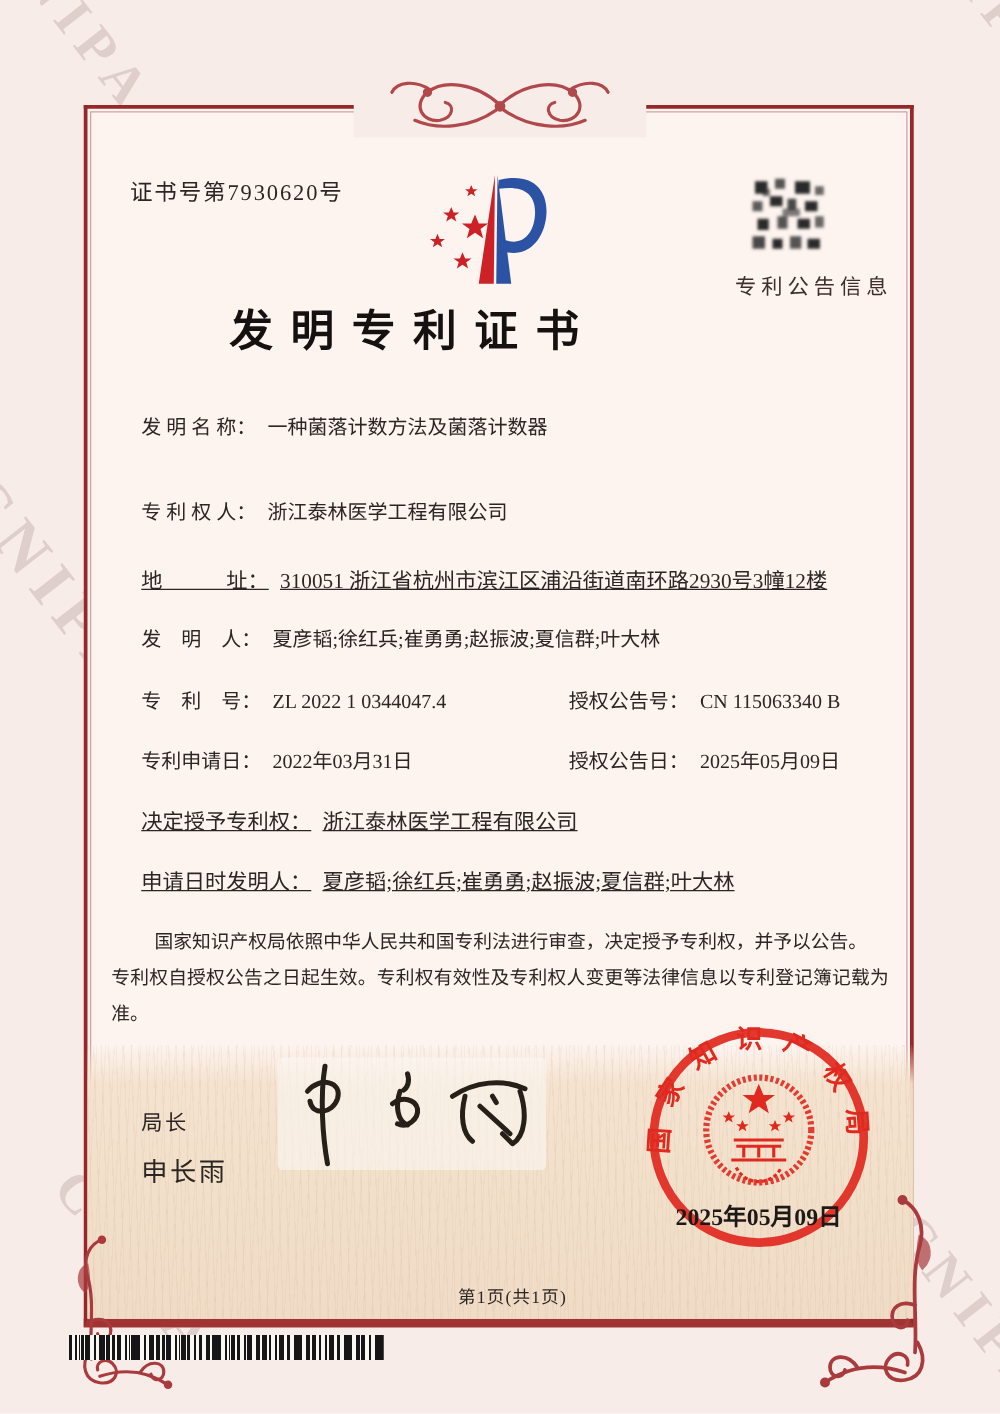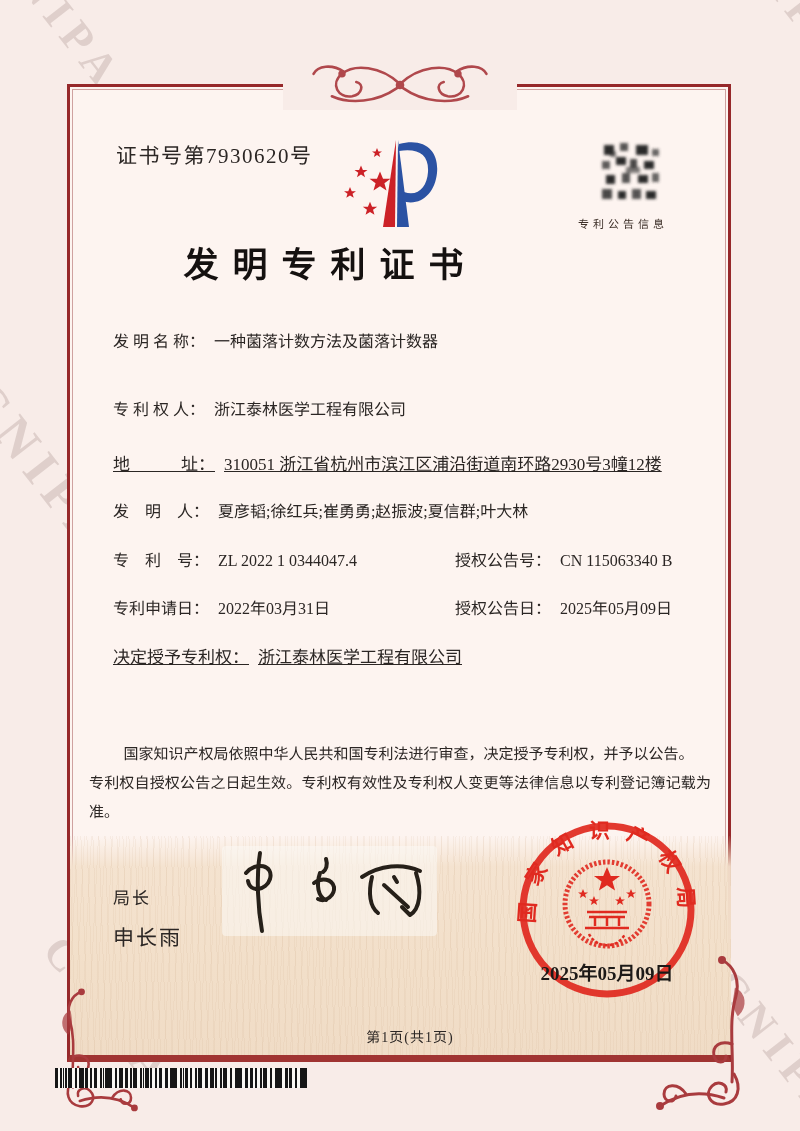--- a/index.html
+++ b/index.html
@@ -26,24 +26,24 @@
   .tanband::after{content:"";position:absolute;inset:0;opacity:.5;
     background:repeating-linear-gradient(88deg,rgba(199,161,125,.22) 0 1px,transparent 1px 6px),
                repeating-linear-gradient(93deg,rgba(199,161,125,.18) 0 1px,transparent 1px 7px);}
 
   .orn{position:absolute;z-index:4;}
   .orn-top{left:283px;top:56px;width:234px;height:54px;background:var(--page_bg);}
   .orn-bl{left:50px;top:985px;width:104px;height:128px;}
   .orn-br{left:646px;top:952px;width:104px;height:160px;transform:scaleX(-1);}
 
   .abs{position:absolute;z-index:5;}
-  .certnum{left:116px;top:139px;font-size:21px;letter-spacing:1.5px;}
+  .certnum{left:104px;top:139px;font-size:18px;letter-spacing:1.5px;}
   .logo{left:333px;top:137px;}
   .qr{left:596px;top:139px;width:68px;height:68px;}
-  .qrlabel{left:578px;top:215px;width:136px;text-align:left;font-size:11px;letter-spacing:4px;color:#3d2f28;}
+  .qrlabel{left:578px;top:215px;width:136px;text-align:right;font-size:17px;letter-spacing:4px;color:#3d2f28;}
   .title{left:0;top:236px;width:647px;text-align:center;font-size:35px;font-weight:bold;
          letter-spacing:14px;text-indent:14px;color:#151110;}
 
   .row{position:absolute;left:113px;z-index:5;font-size:16px;white-space:nowrap;}
   .row .flabel{margin-right:9px;}
   .row.small{font-size:17px;text-decoration:underline;}
   .rcol{left:455px;}
 
   .statement{position:absolute;left:89px;right:89px;top:740px;z-index:5;font-size:15px;
              line-height:29px;text-align:justify;}
@@ -189,20 +189,23 @@
   </div>
   <div class="row" style="top:595px">
     <span class="flabel">专利申请日：</span><span class="fvalue">2022年03月31日</span>
   </div>
   <div class="row rcol" style="top:595px">
     <span class="flabel">授权公告日：</span><span class="fvalue">2025年05月09日</span>
   </div>
   <div class="row small" style="top:643px">
     <span class="flabel">决定授予专利权：</span><span class="fvalue">浙江泰林医学工程有限公司</span>
   </div>
+  <div class="row small" style="top:691px">
+    <span class="flabel">申请日时发明人：</span><span class="fvalue">夏彦韬;徐红兵;崔勇勇;赵振波;夏信群;叶大林</span>
+  </div>
 
   <div class="statement">
     <div class="l1">国家知识产权局依照中华人民共和国专利法进行审查，决定授予专利权，并予以公告。</div>
     <div class="l2">专利权自授权公告之日起生效。专利权有效性及专利权人变更等法律信息以专利登记簿记载为准。</div>
   </div>
 
   <div class="abs director">局长</div>
   <div class="abs directorname">申长雨</div>
   <svg class="abs sig" viewBox="0 0 215 88">
     <g stroke="#262019" stroke-width="4" fill="none" stroke-linecap="round" stroke-linejoin="round">

